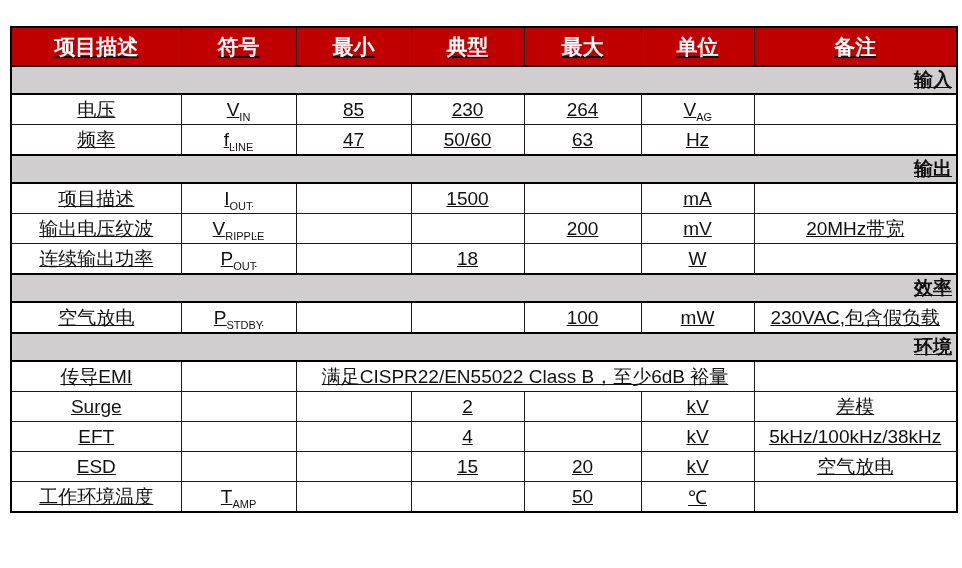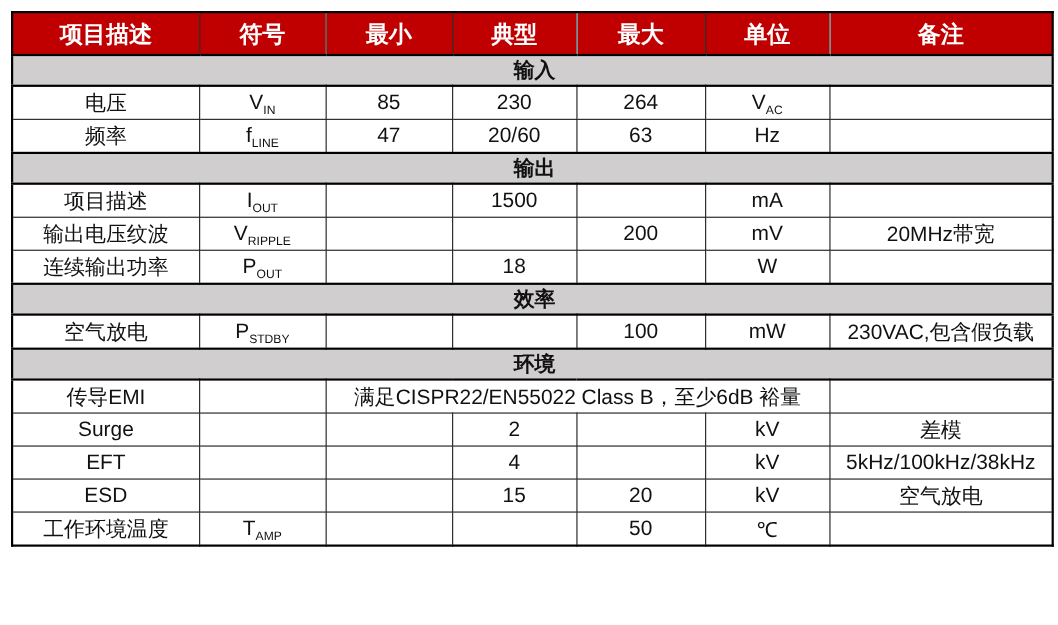--- a/index.html
+++ b/index.html
@@ -12,25 +12,26 @@
   .page {
     position: relative;
     width: 962px;
     height: 568px;
     background: #ffffff;
     overflow: hidden;
   }
   table.spec {
     position: absolute;
     left: 10px;
-    top: 10px;
+    top: 26px;
     width: 946px;
     border-collapse: collapse;
     table-layout: fixed;
     border: 2px solid var(--border-strong, #000000);
+    text-decoration: underline;
   }
   table.spec th, table.spec td {
     border: 1px solid var(--border, #1a1a1a);
     padding: 0 4px;
     overflow: hidden;
     white-space: nowrap;
     text-align: center;
     vertical-align: middle;
   }
   tr.head th {
@@ -39,21 +40,21 @@
     color: var(--header-text, #ffffff);
     font-size: 21px;
     font-weight: bold;
     border-bottom: 2px solid var(--border-strong, #000000);
   }
   tr.section td {
     height: 25px;
     background: var(--section-bg, #d0cece);
     font-size: 19px;
     font-weight: bold;
-    text-align: center;
+    text-align: right;
     padding-left: 8px;
     border-top: 2px solid var(--border-strong, #000000);
     border-bottom: 2px solid var(--border-strong, #000000);
   }
   tr.data td {
     height: 29px;
     font-size: 19px;
     background: #ffffff;
   }
   td.sym, td.unit { font-weight: normal; }
@@ -100,21 +101,21 @@
         <td>230</td>
         <td>264</td>
         <td class="unit"><span>V</span><sub>AC</sub></td>
         <td></td>
       </tr>
 
       <tr class="data">
         <td class="item">频率</td>
         <td class="sym"><span>f</span><sub>LINE</sub></td>
         <td>47</td>
-        <td>20/60</td>
+        <td>50/60</td>
         <td>63</td>
         <td class="unit"><span>Hz</span><sub></sub></td>
         <td></td>
       </tr>
 
       <tr class="section">
         <td colspan="7">输出</td>
       </tr>
 
 

